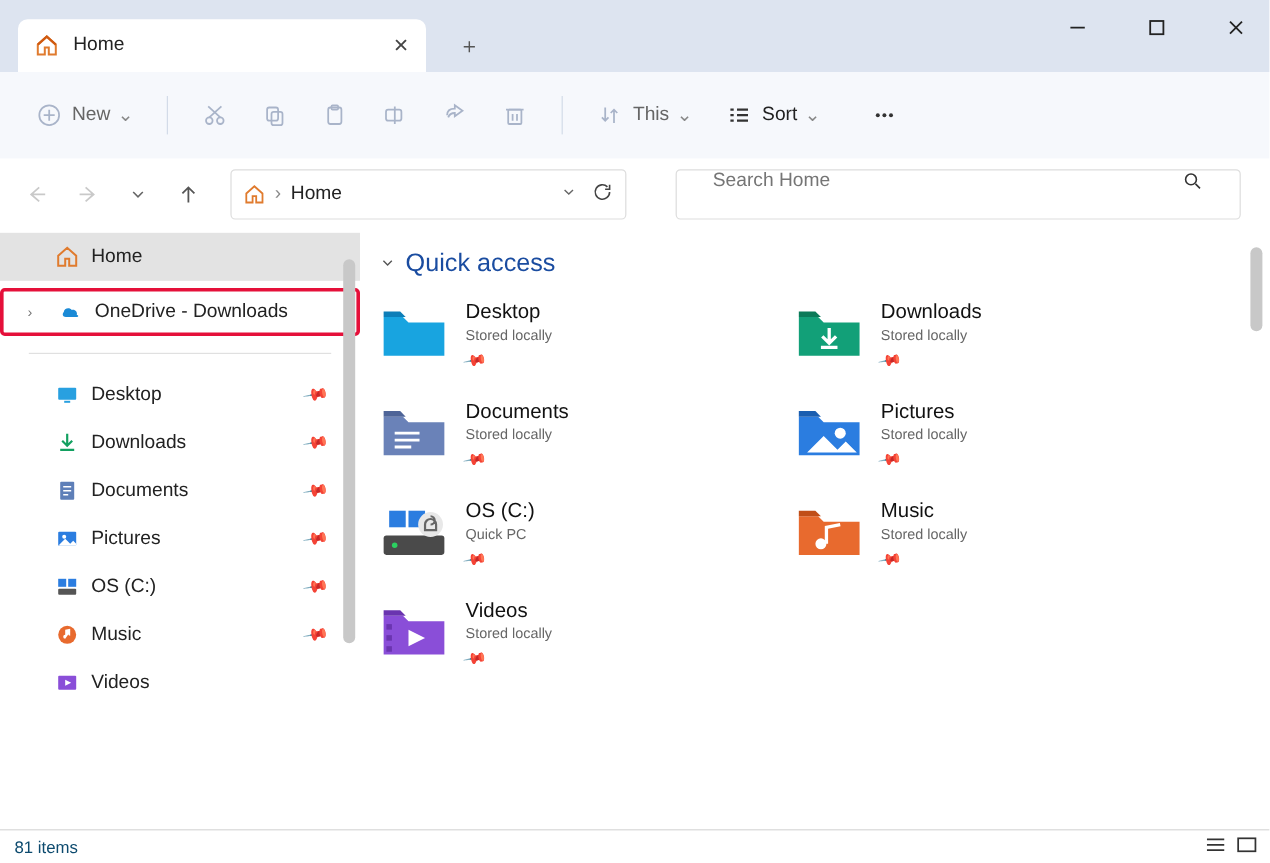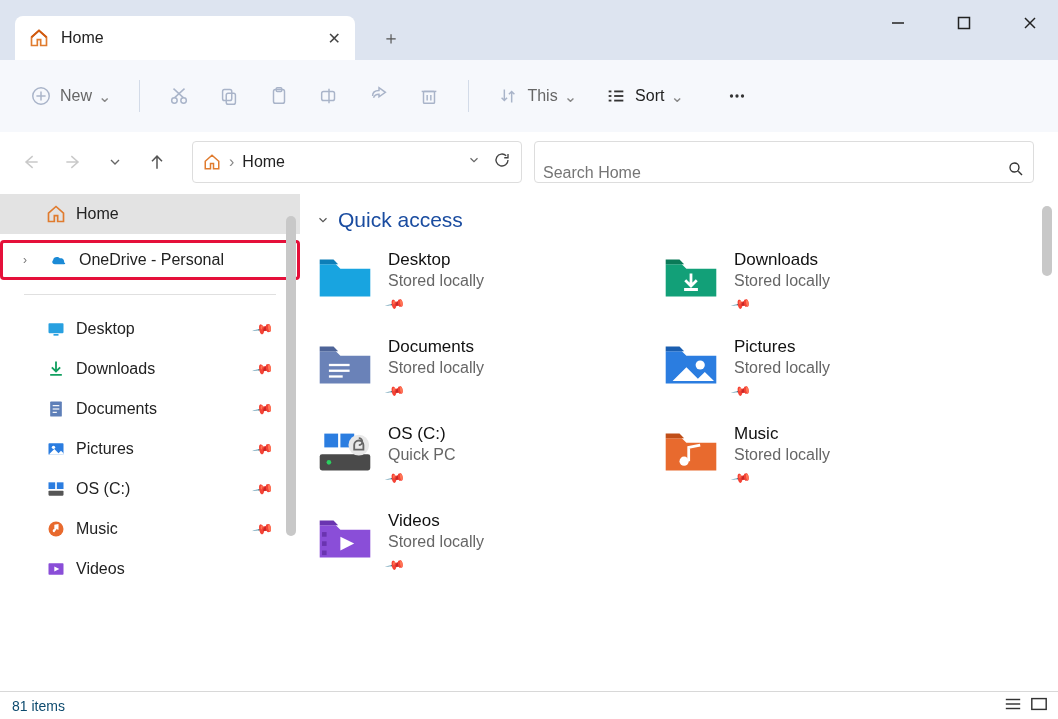--- a/index.html
+++ b/index.html
@@ -28,21 +28,21 @@
 
 .navrow { height: 60px; display: flex; align-items: center; padding: 0 14px; gap: 8px; }
 .navbtn { width: 34px; height: 34px; display: flex; align-items: center; justify-content: center; color: #7a7a7a; }
 .navbtn.disabled { color: #c9c9c9; }
 .addrbar { flex: 0 0 330px; height: 42px; border: 1px solid #ddd; border-radius: 4px; display: flex; align-items: center; padding: 0 10px; margin-left: 10px; position: relative; }
 .addrbar .home-icon { width: 18px; height: 18px; }
 .addrbar .chev { margin: 0 8px; color: #888; }
 .addrbar .loc { font-size: 16px; color: #222; }
 .addrbar .down { position: absolute; right: 40px; color: #666; }
 .addrbar .refresh { position: absolute; right: 10px; color: #444; }
-.searchbar { flex: 1; height: 42px; border: 1px solid #ddd; border-radius: 4px; display: flex; align-items: flex-end; padding: 0 8px; margin-left: 4px; margin-right: 10px; position: relative; }
+.searchbar { flex: 1; height: 42px; border: 1px solid #ddd; border-radius: 4px; display: flex; align-items: flex-start; padding: 0 30px; margin-left: 33px; margin-right: 10px; position: relative; }
 .searchbar input { border: none; outline: none; font-size: 16px; color: #666; flex: 1; background: transparent; }
 .searchbar .search-icon { color: #444; }
 
 
 .body { display: flex; height: calc(719px - 60px - 72px - 60px - 28px); position: relative; }
 .sidebar { width: 300px; padding-top: 2px; position: relative; overflow: hidden; }
 .sb-item { height: 40px; display: flex; align-items: center; padding-left: 46px; font-size: 16px; color: #222; position: relative; }
 .sb-item.active { background: #e3e3e3; }
 .sb-item .caret { position: absolute; left: 20px; color: #777; font-size: 12px; }
 .sb-item .icon { width: 20px; height: 20px; margin-right: 10px; display: flex; align-items: center; justify-content: center; }
@@ -52,21 +52,21 @@
 .sb-scroll { position: absolute; right: 4px; top: 24px; width: 10px; height: 320px; background: #c8c8c8; border-radius: 5px; }
 
 .content { flex: 1; padding: 16px 0 0 16px; position: relative; overflow: hidden; }
 .section-hdr { display: flex; align-items: center; color: #1a4ca0; font-size: 21px; margin-bottom: 18px; }
 .section-hdr .chev { margin-right: 8px; color: #555; }
 .grid { display: grid; grid-template-columns: 340px 340px; gap: 26px 6px; }
 .tile { display: flex; align-items: flex-start; gap: 14px; }
 .tile-icon { width: 58px; height: 48px; display: flex; align-items: center; justify-content: center; margin-top: 4px; }
 .tile-text { display: flex; flex-direction: column; gap: 2px; }
 .tile-title { font-size: 17px; color: #111; }
-.tile-sub { font-size: 16px; color: #666; }
+.tile-sub { font-size: 12px; color: #666; }
 .tile-pin { color: #b0b0b0; font-size: 13px; transform: rotate(35deg); margin-top: 4px; display: inline-block; width: 14px; }
 .content-scroll { position: absolute; right: 6px; top: 14px; width: 10px; height: 70px; background: #c8c8c8; border-radius: 5px; }
 
 
 .statusbar { position: absolute; bottom: 0; left: 0; right: 0; height: 28px; border-top: 1px solid #d8d8d8; display: flex; align-items: center; padding: 0 12px; font-size: 14px; color: #0c4a6e; }
 .status-icons { position: absolute; right: 10px; display: flex; gap: 8px; align-items: center; }
 .status-icons svg { width: 18px; height: 16px; }
 
 
 .home-icon svg { width: 100%; height: 100%; }
@@ -238,21 +238,21 @@
         </span>
       <span>Home</span>
     </div>
     <div class="sb-item sb-highlight" style="margin-top:6px">
       <span class="caret">›</span>
       <span class="icon">
           <svg viewBox="0 0 24 24" width="20" height="20">
             <path d="M7 17 C4 17 3 14 5 12 C5 8 11 7 13 10 C16 9 19 12 18 15 C20 15 20 17 18 17 Z" fill="#1b8ad6"></path>
           </svg>
         </span>
-      <span>OneDrive - Personal</span>
+      <span>OneDrive - Downloads</span>
     </div>
     <div class="sb-sep"></div>
 
     <div class="sb-item">
       <span class="icon">
           <svg viewBox="0 0 24 24" width="20" height="20">
             <rect x="3" y="5" width="18" height="12" rx="1" fill="#28a0e0"></rect>
             <rect x="9" y="18" width="6" height="2" fill="#28a0e0"></rect>
           </svg>
         </span>

